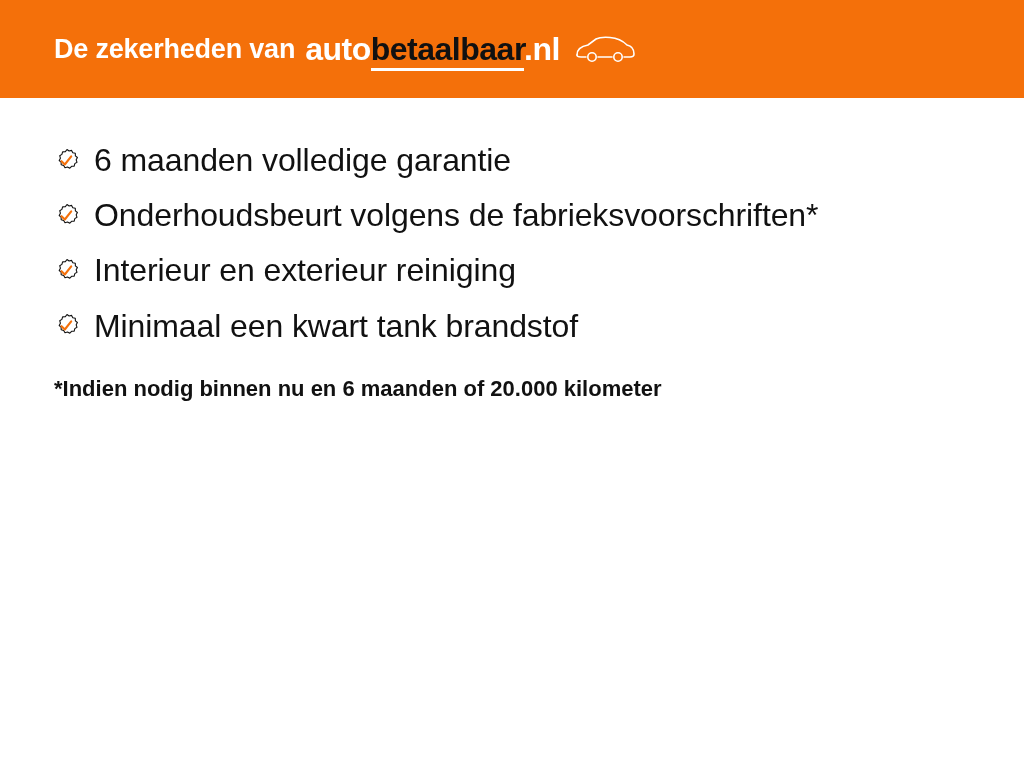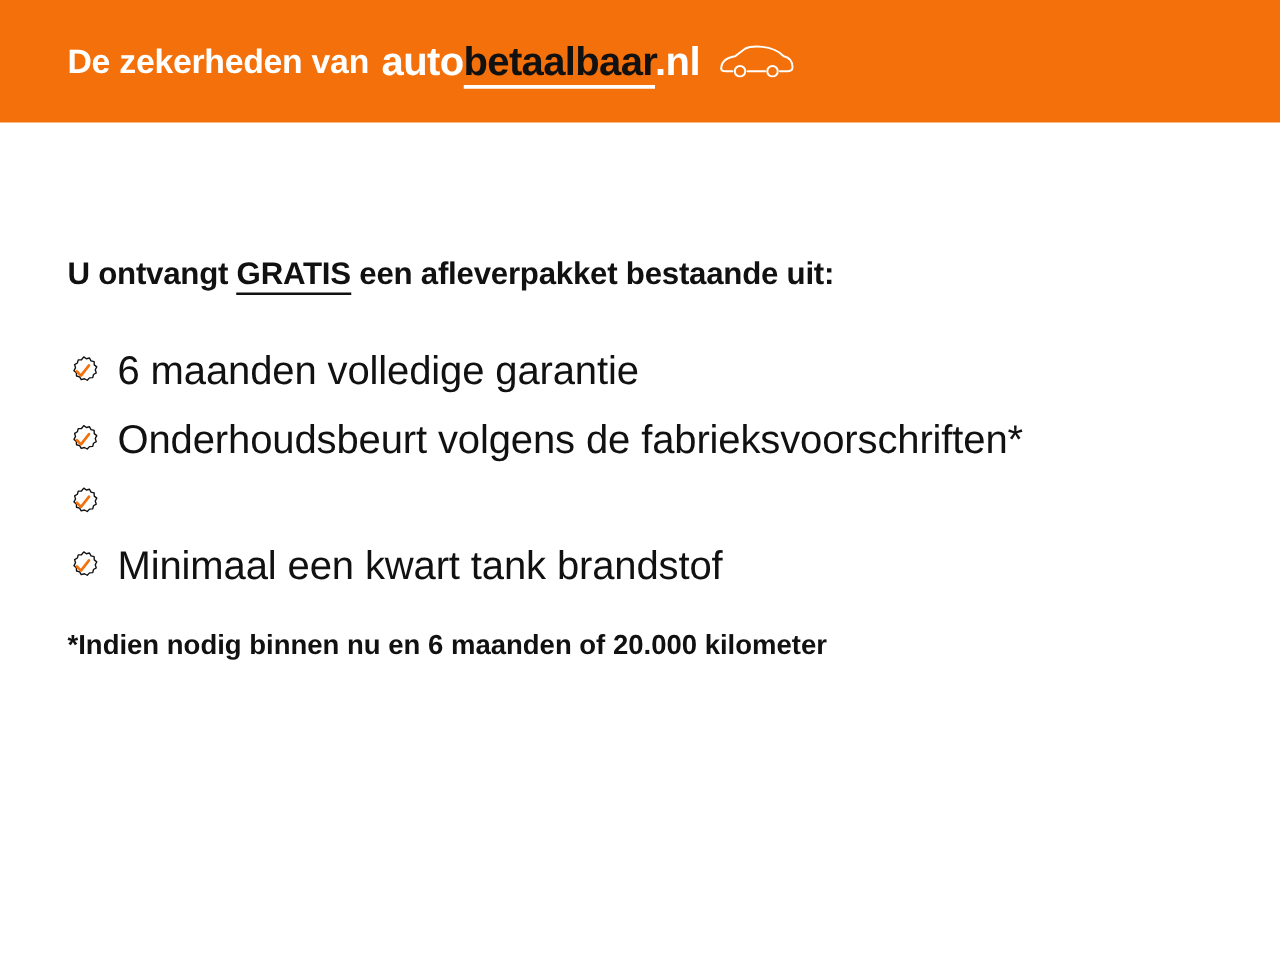--- a/index.html
+++ b/index.html
@@ -138,23 +138,20 @@
           <path d="M24 21 L38 21" stroke="#ffffff" stroke-width="1.6" fill="none" stroke-linecap="round"></path>
           <circle cx="18" cy="21" r="4.2" stroke="#ffffff" stroke-width="1.6" fill="none"></circle>
           <circle cx="44" cy="21" r="4.2" stroke="#ffffff" stroke-width="1.6" fill="none"></circle>
         </svg>
       </span>
     </div>
   </div>
 
   <div class="content">
 
-    <div class="intro">
-      <span>U ontvangt </span><span class="gratis">GRATIS</span><span> een afleverpakket bestaande uit:</span>
-    </div>
 
     <ul class="list">
       <li class="list-item">
         <span class="gear-icon">
           <svg width="26" height="26" viewBox="0 0 26 26" aria-hidden="true">
             <path d="M13 1.5 l2.1 1.5 2.5-.6 1.2 2.3 2.5.6 .1 2.6 2 1.6-1.2 2.3 .8 2.5-2.2 1.3-.6 2.5-2.6.2-1.8 1.9-2.3-1.2-2.5.7-1.3-2.2-2.5-.7-.1-2.6-1.9-1.7 1.2-2.3-.7-2.5 2.2-1.3 .7-2.5 2.6-.1 z" fill="none" stroke="#111111" stroke-width="1.1" stroke-linejoin="round"></path>
             <path d="M7.5 13.2 l3.3 3.3 6.4-8.2" fill="none" stroke="#F4700A" stroke-width="2.1" stroke-linecap="round" stroke-linejoin="round"></path>
           </svg>
         </span>
         <span class="list-item-label">6 maanden volledige garantie</span>
@@ -168,20 +165,21 @@
         </span>
         <span class="list-item-label">Onderhoudsbeurt volgens de fabrieksvoorschriften*</span>
       </li>
       <li class="list-item">
         <span class="gear-icon">
           <svg width="26" height="26" viewBox="0 0 26 26" aria-hidden="true">
             <path d="M13 1.5 l2.1 1.5 2.5-.6 1.2 2.3 2.5.6 .1 2.6 2 1.6-1.2 2.3 .8 2.5-2.2 1.3-.6 2.5-2.6.2-1.8 1.9-2.3-1.2-2.5.7-1.3-2.2-2.5-.7-.1-2.6-1.9-1.7 1.2-2.3-.7-2.5 2.2-1.3 .7-2.5 2.6-.1 z" fill="none" stroke="#111111" stroke-width="1.1" stroke-linejoin="round"></path>
             <path d="M7.5 13.2 l3.3 3.3 6.4-8.2" fill="none" stroke="#F4700A" stroke-width="2.1" stroke-linecap="round" stroke-linejoin="round"></path>
           </svg>
         </span>
+        <span class="list-item-label">Interieur en exterieur reiniging</span>
       </li>
       <li class="list-item">
         <span class="gear-icon">
           <svg width="26" height="26" viewBox="0 0 26 26" aria-hidden="true">
             <path d="M13 1.5 l2.1 1.5 2.5-.6 1.2 2.3 2.5.6 .1 2.6 2 1.6-1.2 2.3 .8 2.5-2.2 1.3-.6 2.5-2.6.2-1.8 1.9-2.3-1.2-2.5.7-1.3-2.2-2.5-.7-.1-2.6-1.9-1.7 1.2-2.3-.7-2.5 2.2-1.3 .7-2.5 2.6-.1 z" fill="none" stroke="#111111" stroke-width="1.1" stroke-linejoin="round"></path>
             <path d="M7.5 13.2 l3.3 3.3 6.4-8.2" fill="none" stroke="#F4700A" stroke-width="2.1" stroke-linecap="round" stroke-linejoin="round"></path>
           </svg>
         </span>
         <span class="list-item-label">Minimaal een kwart tank brandstof</span>
       </li>

